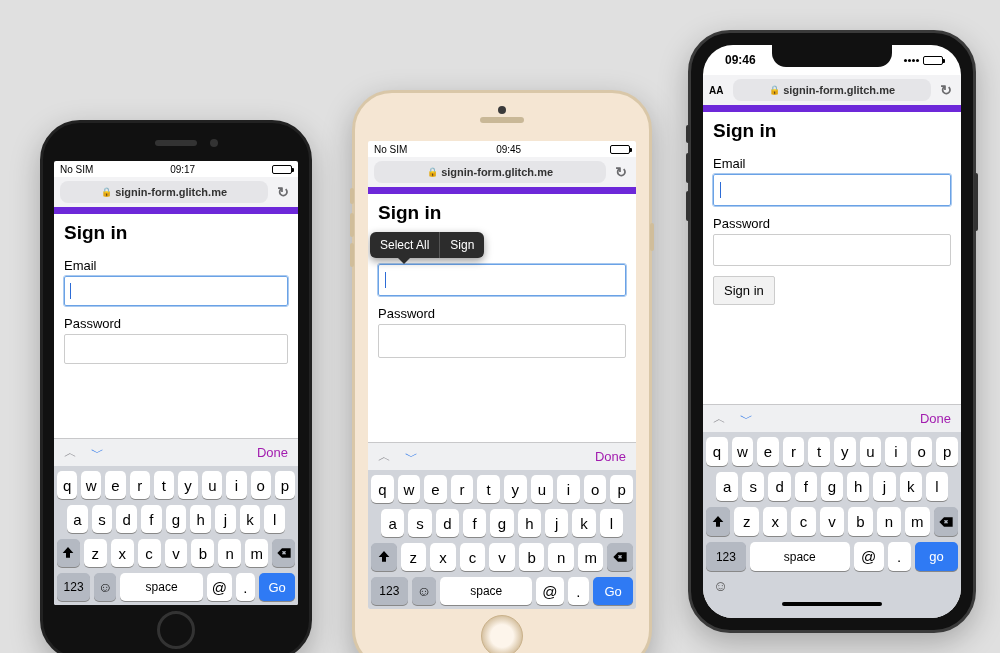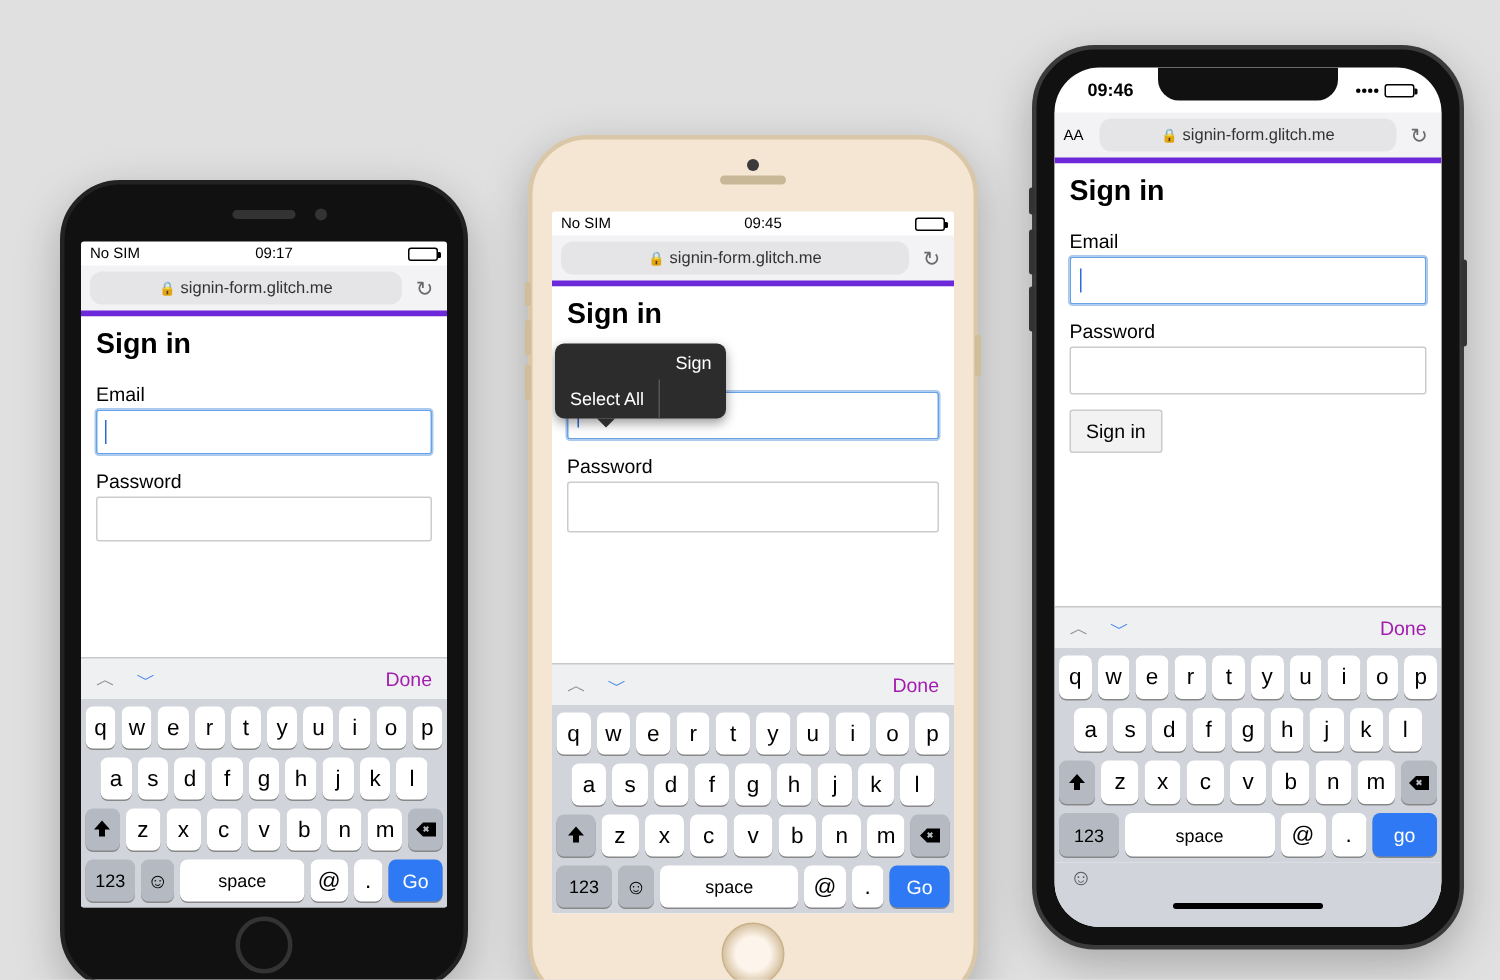--- a/index.html
+++ b/index.html
@@ -84,23 +84,23 @@
     height:30px;
     display:flex; justify-content:space-between; align-items:center;
     padding:0 18px 0 22px;
     font-size:12px; font-weight:600;
   }
   .statusbar-x .right { display:flex; align-items:center; gap:4px; }
 
   
   .addrbar {
     background:#f3f3f5;
-    border-bottom:4px solid #6d28d9;
+    border-bottom:7px solid #6d28d9;
     padding:4px 6px;
-    display:flex; align-items:center; gap:6px;
+    display:flex; align-items:center; gap:6px;font-weight:bold;
   }
   .urlbox {
     flex:1; background:#e5e5e8; border-radius:8px;
     height:22px; display:flex; align-items:center; justify-content:center;
     font-size:11px; color:#333; gap:3px;
   }
   .urlbox .lock { font-size:9px; }
   .refresh { width:18px; text-align:center; font-size:14px; color:#6b6b6e; }
   .aa { font-size:11px; color:#000; width:18px; }
 
@@ -122,21 +122,21 @@
     background:#f2f2f2; border:1px solid #ccc; border-radius:2px;
   }
 
   
   .popover {
     position:absolute; background:#2c2c2c; color:#fff; border-radius:6px;
     display:flex; font-size:12px;
     box-shadow:0 3px 8px rgba(0,0,0,.4);
   }
   .popover div { padding:6px 10px; }
-  .popover div:first-child { border-right:1px solid #555;margin-top:24px; }
+  .popover div:first-child { border-right:1px solid #555; }
   .popover::after {
     content:""; position:absolute; bottom:-6px; left:28px;
     border:6px solid transparent; border-top-color:#2c2c2c; border-bottom:none;
   }
 
   
   .kb-accessory {
     background:#eff0f2; border-top:1px solid #c8c8ca;
     height:28px; display:flex; align-items:center; justify-content:space-between;
     padding:0 10px; font-size:13px;

